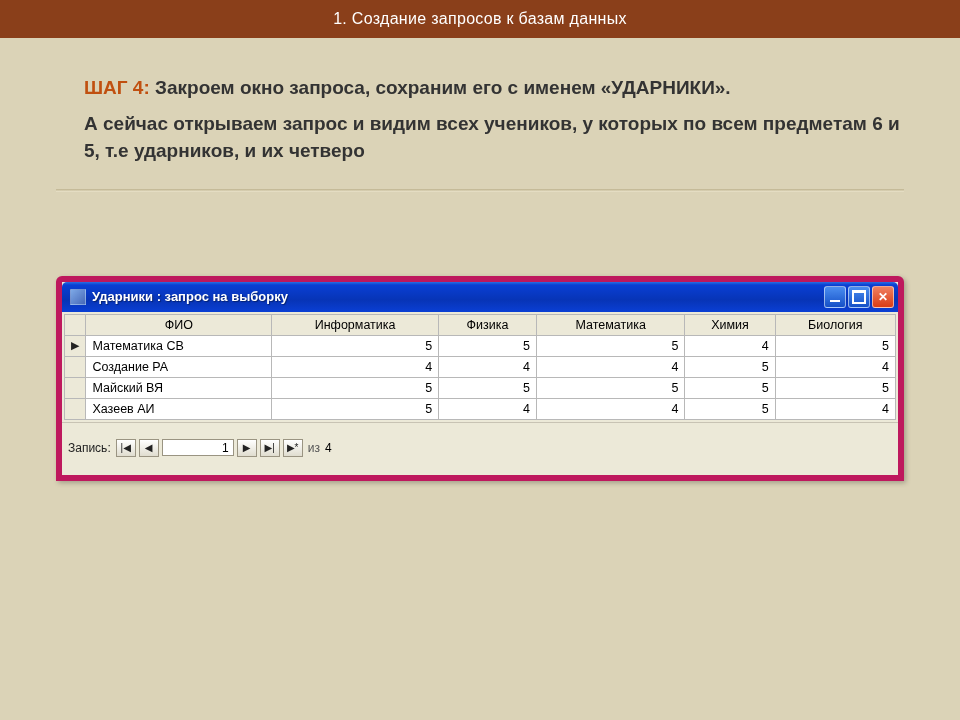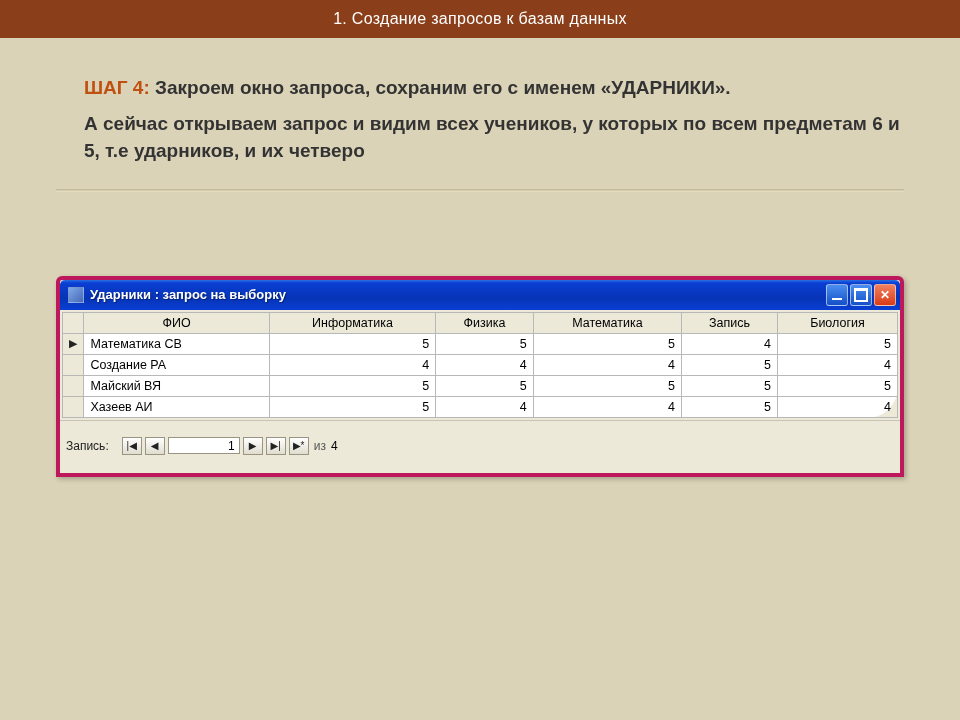--- a/index.html
+++ b/index.html
@@ -29,21 +29,21 @@
   .bold { font-weight: bold; }
   .rule {
     margin: 14px 56px 0 56px;
     height: 3px;
     background: linear-gradient(to bottom, #bdb28e 0%, #ece5cd 100%);
   }
   .window-wrap {
     margin: 84px 56px 0 56px;
   }
   .window {
-    border: 4px solid #be185d;
+    border: 6px solid #be185d;
     border-radius: 6px 6px 0 0;
     background: #ece9d8;
     box-shadow: 2px 2px 5px rgba(0,0,0,0.25);
     width: 100%;
   }
   .titlebar {
     height: 30px;
     background: linear-gradient(to bottom, #2a6fe0 0%, #0a3fd4 10%, #0734b6 60%, #0a3fd4 100%);
     display: flex;
     align-items: center;
@@ -87,21 +87,20 @@
 
   .grid-area {
     padding: 2px;
     background: #ece9d8;
   }
   table.datasheet {
     border-collapse: collapse;
     width: 100%;
     background: #fff;
     font-size: 12.5px;
-    border-radius: 31px;
   }
   table.datasheet th, table.datasheet td {
     border: 1px solid #b8b8b8;
     padding: 3px 6px;
     height: 20px;
   }
   table.datasheet th {
     background: #ece9d8;
     font-weight: normal;
     text-align: center;
@@ -117,21 +116,21 @@
   table.datasheet td.txt { text-align: left; }
   .navbar {
     display:flex;
     align-items:center;
     gap:3px;
     padding:3px 6px 5px 6px;
     font-size:12px;
     background: #ece9d8;
     border-top: 1px solid #c8c3b4;
   }
-  .navbar .label { margin-right: 10px; color:#222; }
+  .navbar .label { margin-right: 2px; color:#222; }
   .nav-btn {
     width: 20px; height: 18px;
     border: 1px solid #9a9482;
     background: linear-gradient(to bottom, #ffffff, #e0ddcf);
     display:flex; align-items:center; justify-content:center;
     font-size:10px;
     line-height:1;
     color:#222;
   }
   .nav-input {
@@ -172,21 +171,21 @@
 
     <div class="grid-area">
       <table class="datasheet">
         <thead>
           <tr>
             <th class="rowsel"></th>
             <th>ФИО</th>
             <th>Информатика</th>
             <th>Физика</th>
             <th>Математика</th>
-            <th>Запись</th>
+            <th>Химия</th>
             <th>Биология</th>
           </tr>
         </thead>
         <tbody id="tbody">
             <tr>
               <td class="rowsel">▶</td>
               <td class="txt">Математика СВ</td>
               <td class="num">5</td>
               <td class="num">5</td>
               <td class="num">5</td>

